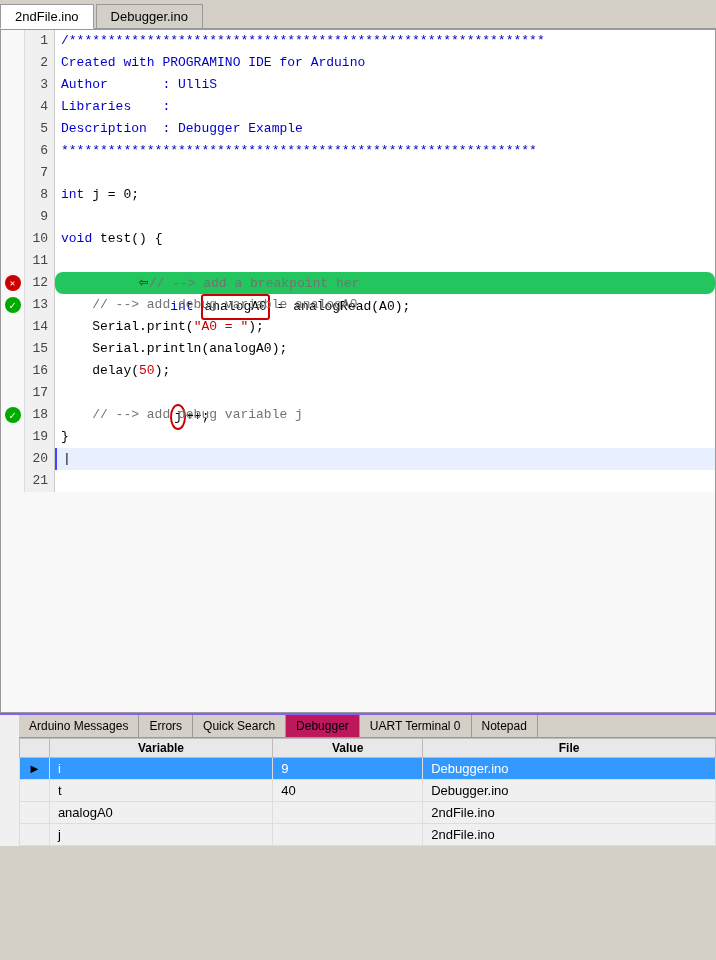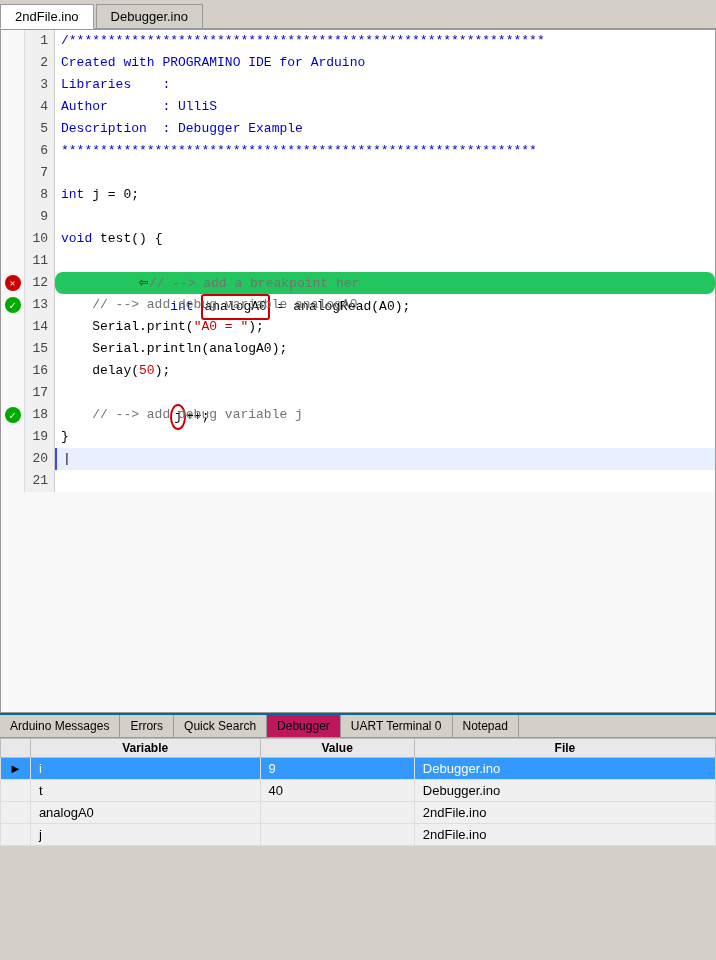--- a/index.html
+++ b/index.html
@@ -273,22 +273,22 @@
         <div>17</div>
         <div>18</div>
         <div>19</div>
         <div>20</div>
         <div>21</div>
       </div>
 
       <div class="code-lines">
         <div class="code-line"><span class="c-blue">/*************************************************************</span></div>
         <div class="code-line"><span class="c-blue">Created with PROGRAMINO IDE for Arduino</span></div>
+        <div class="code-line"><span class="c-blue">Author       : UlliS</span></div>
         <div class="code-line"><span class="c-blue">Libraries    :</span></div>
-        <div class="code-line"><span class="c-blue">Author       : UlliS</span></div>
         <div class="code-line"><span class="c-blue">Description  : Debugger Example</span></div>
         <div class="code-line"><span class="c-blue">*************************************************************</span></div>
         <div class="code-line"></div>
         <div class="code-line"><span class="c-blue">int</span><span class="c-black"> j = 0;</span></div>
         <div class="code-line"></div>
         <div class="code-line"><span class="c-blue">void</span><span class="c-black"> test() {</span></div>
 
         <div class="code-line">
           <span class="arrow-red">⇦</span><span class="c-green">// --&gt; add a breakpoint her</span>
         </div>
@@ -307,21 +307,21 @@
         <div class="code-line"><span class="c-green">    // --&gt; add debug variable j</span></div>
         <div class="code-line"><span class="c-black">}</span></div>
 
         <div class="code-line line-active"><span>|</span></div>
       </div>
     </div>
 
     <div class="empty-area"></div>
   </div>
 
-  <div style="background:#f0f0f0; border-top:2px solid #0369a1; flex:1;">
+  <div style="background:#f0f0f0; border-top:2px solid #8b5cf6; flex:1;padding-left:19px;">
 
     <div class="bottom-tabs">
       <div class="bottom-tab">Arduino Messages</div>
       <div class="bottom-tab">Errors</div>
       <div class="bottom-tab">Quick Search</div>
       <div class="bottom-tab active">Debugger</div>
       <div class="bottom-tab">UART Terminal 0</div>
       <div class="bottom-tab">Notepad</div>
     </div>
 

